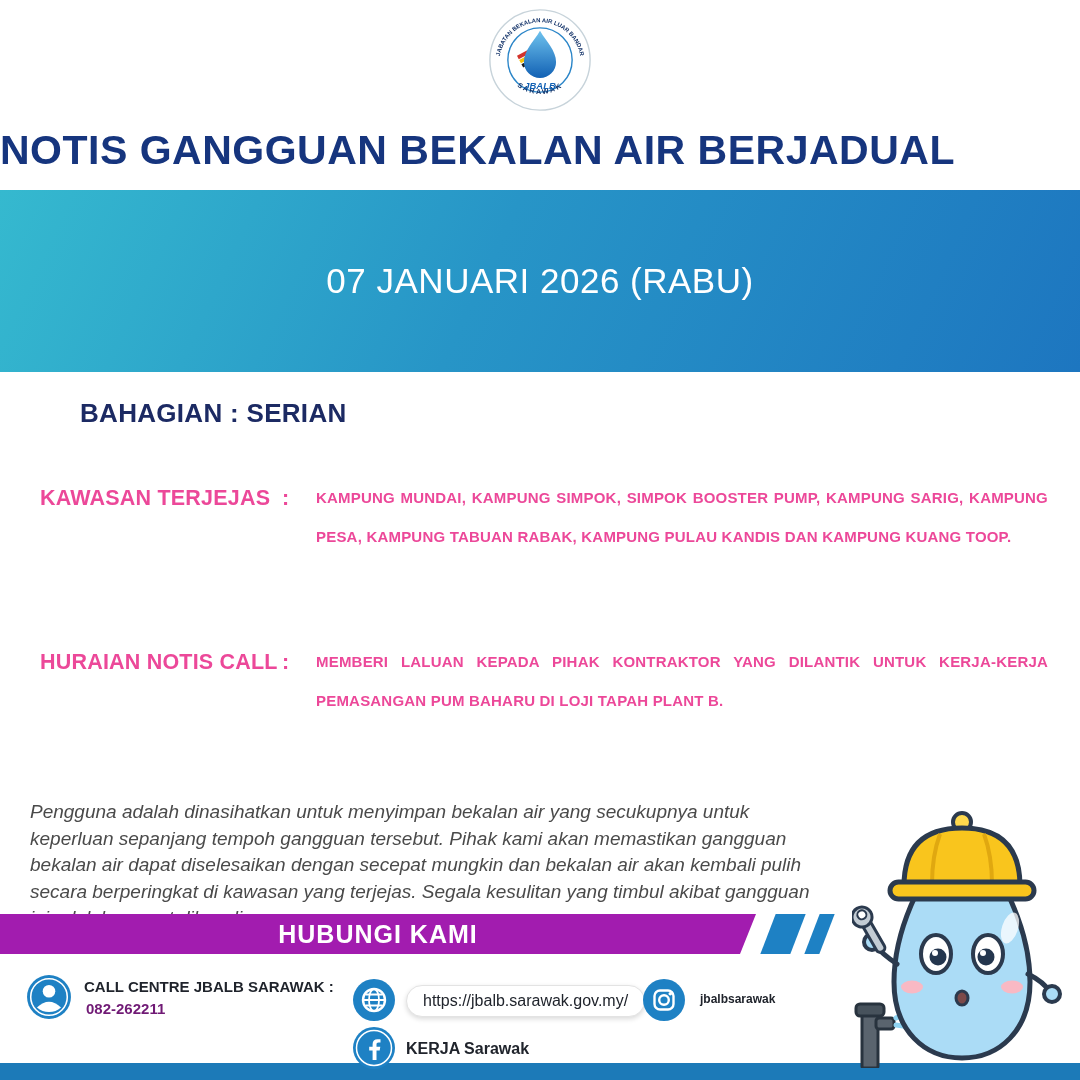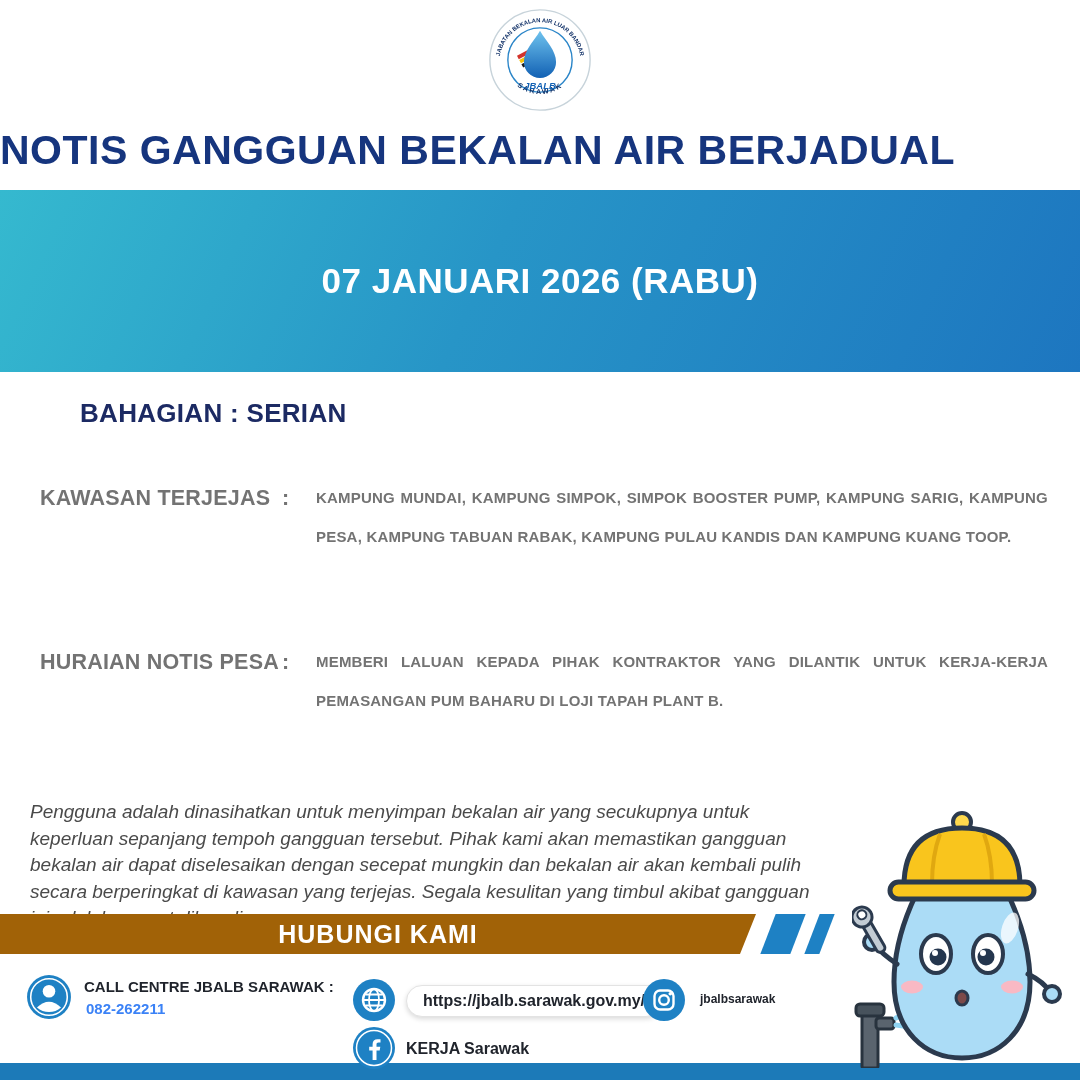--- a/index.html
+++ b/index.html
@@ -9,56 +9,56 @@
 
   .logo { position:absolute; top:8px; left:50%; transform:translateX(-50%); width:104px; height:104px; }
 
   .title { position:absolute; top:127px; left:0; width:100%; text-align:left;
            font-size:41px; font-weight:bold; color:#16357e; letter-spacing:.5px; }
 
   .banner { position:absolute; top:190px; left:0; width:1080px; height:182px;
             background:linear-gradient(115deg,#35b9cf 0%, #2795c7 45%, #1d76c0 100%);
             color:#fff; display:flex; flex-direction:column; justify-content:center;
             align-items:center; gap:12px; }
-  .banner .line { font-size:35px; font-weight:bold; letter-spacing:.5px; }
+  .banner .line { font-size:35px; font-weight:normal; letter-spacing:.5px; }
 
   .region-row { position:absolute; top:398px; left:0; width:876px; padding:0 58px 0 80px;
                 display:flex; justify-content:space-between;
                 font-size:26px; font-weight:bold; color:#1c2a63; letter-spacing:.3px; }
 
-  .info-row { position:absolute; left:40px; width:1008px; display:flex; color:#737373; }
+  .info-row { position:absolute; left:40px; width:1008px; display:flex; color:#ec4899; }
   .info-row.kawasan { top:478px; }
   .info-row.huraian { top:642px; }
   .info-label { flex:0 0 242px; font-size:21.5px; font-weight:bold; padding-top:8px; letter-spacing:.2px; }
   .info-colon { flex:0 0 34px; font-size:21.5px; font-weight:bold; padding-top:8px; }
   .info-text  { flex:1; font-size:15px; font-weight:bold; line-height:39px;
                 text-align:justify; letter-spacing:.2px; }
 
   .disclaimer { position:absolute; top:799px; left:30px; width:800px;
                 font-size:19px; font-style:italic; color:#4a4a4a; line-height:26.5px; }
 
-  .contact-bar { position:absolute; top:914px; left:0; width:756px; height:40px; background:#a16207;
+  .contact-bar { position:absolute; top:914px; left:0; width:756px; height:40px; background:#a21caf;
                  clip-path:polygon(0 0,100% 0,740px 100%,0 100%);
                  color:#fff; display:flex; align-items:center; justify-content:center;
                  font-size:25px; font-weight:bold; letter-spacing:1px; }
   .stripe { position:absolute; top:914px; height:40px; background:#1e81c4; transform:skewX(-21deg); }
   .stripe1 { left:768px; width:30px; }
   .stripe2 { left:812px; width:15px; }
 
   .icon-circle { position:absolute; }
   .icon-person { left:26px;  top:974px; width:46px; height:46px; }
   .icon-globe  { left:352px; top:978px; width:44px; height:44px; }
   .icon-ig     { left:642px; top:978px; width:44px; height:44px; }
   .icon-fb     { left:352px; top:1026px; width:44px; height:44px; z-index:6; }
 
   .cc-label  { position:absolute; left:84px; top:978px;  font-size:15px; font-weight:bold; color:#1f232b;text-align:center; }
-  .cc-number { position:absolute; left:86px; top:1000px; font-size:15px; font-weight:bold; color:#3b82f6; }
+  .cc-number { position:absolute; left:86px; top:1000px; font-size:15px; font-weight:bold; color:#701a75; }
   .url-pill  { position:absolute; left:406px; top:985px; background:#fff; border:1px solid #e3e3e3;
                box-shadow:0 2px 5px rgba(0,0,0,.15); border-radius:16px; padding:6px 16px;
-               font-size:16px; font-weight:bold; color:#20242c; }
+               font-size:16px; font-weight:normal; color:#20242c; }
   .ig-handle { position:absolute; left:700px; top:992px;  font-size:12px; font-weight:bold; color:#20242c; }
   .fb-name   { position:absolute; left:406px; top:1040px; font-size:16px; font-weight:bold; color:#20242c; }
 
   .bottom-bar { position:absolute; top:1063px; left:0; width:1080px; height:17px; background:#1c7ab8; }
 
   .mascot { position:absolute; left:852px; top:806px; width:215px; height:262px; z-index:5; }
 </style>
 </head>
 <body>
 
@@ -96,21 +96,21 @@
     <div>BAHAGIAN : SERIAN</div>
   </div>
 
   <div class="info-row kawasan">
     <div class="info-label">KAWASAN TERJEJAS</div>
     <div class="info-colon">:</div>
     <div class="info-text">KAMPUNG MUNDAI, KAMPUNG SIMPOK, SIMPOK BOOSTER PUMP, KAMPUNG SARIG, KAMPUNG PESA, KAMPUNG TABUAN RABAK, KAMPUNG PULAU KANDIS DAN KAMPUNG KUANG TOOP.</div>
   </div>
 
   <div class="info-row huraian">
-    <div class="info-label">HURAIAN NOTIS PESA</div>
+    <div class="info-label">HURAIAN NOTIS CALL</div>
     <div class="info-colon">:</div>
     <div class="info-text">MEMBERI LALUAN KEPADA PIHAK KONTRAKTOR YANG DILANTIK UNTUK KERJA-KERJA PEMASANGAN PUM BAHARU DI LOJI TAPAH PLANT B.</div>
   </div>
 
   <p class="disclaimer">Pengguna adalah dinasihatkan untuk menyimpan bekalan air yang secukupnya untuk keperluan sepanjang tempoh gangguan tersebut. Pihak kami akan memastikan gangguan bekalan air dapat diselesaikan dengan secepat mungkin dan bekalan air akan kembali pulih secara berperingkat di kawasan yang terjejas. Segala kesulitan yang timbul akibat gangguan ini adalah sangat dikesali.</p>
 
   <div class="contact-bar">
     <span>HUBUNGI KAMI</span>
   </div>
   <div class="stripe stripe1"></div>

